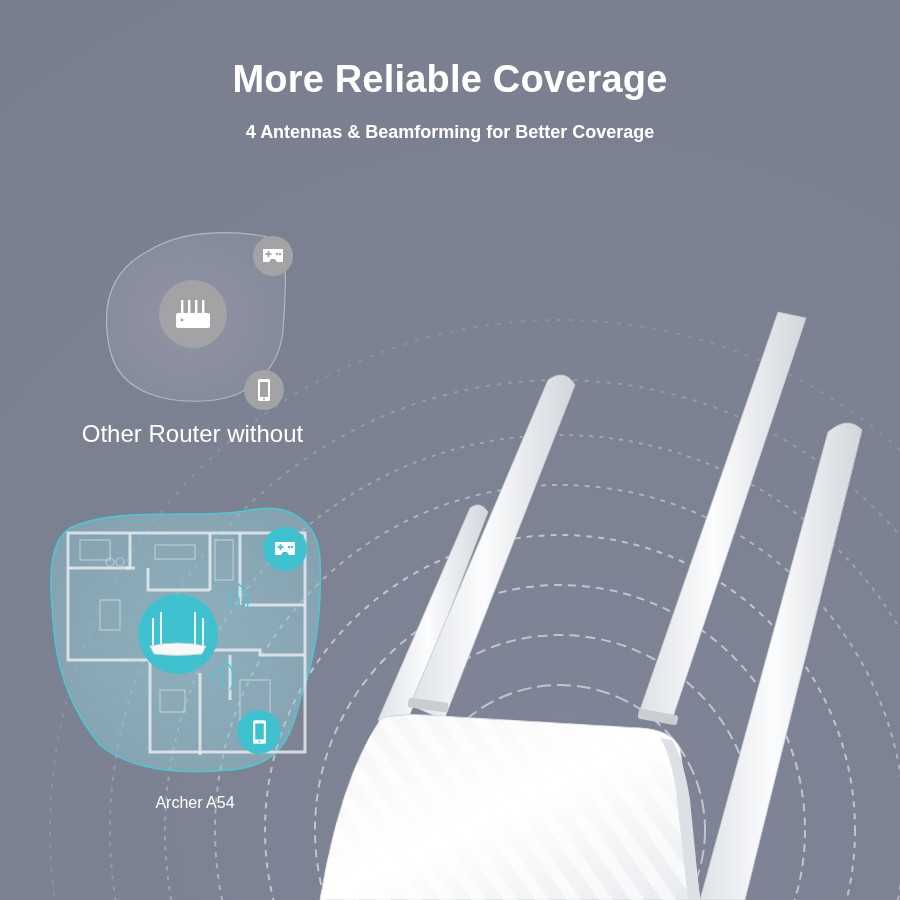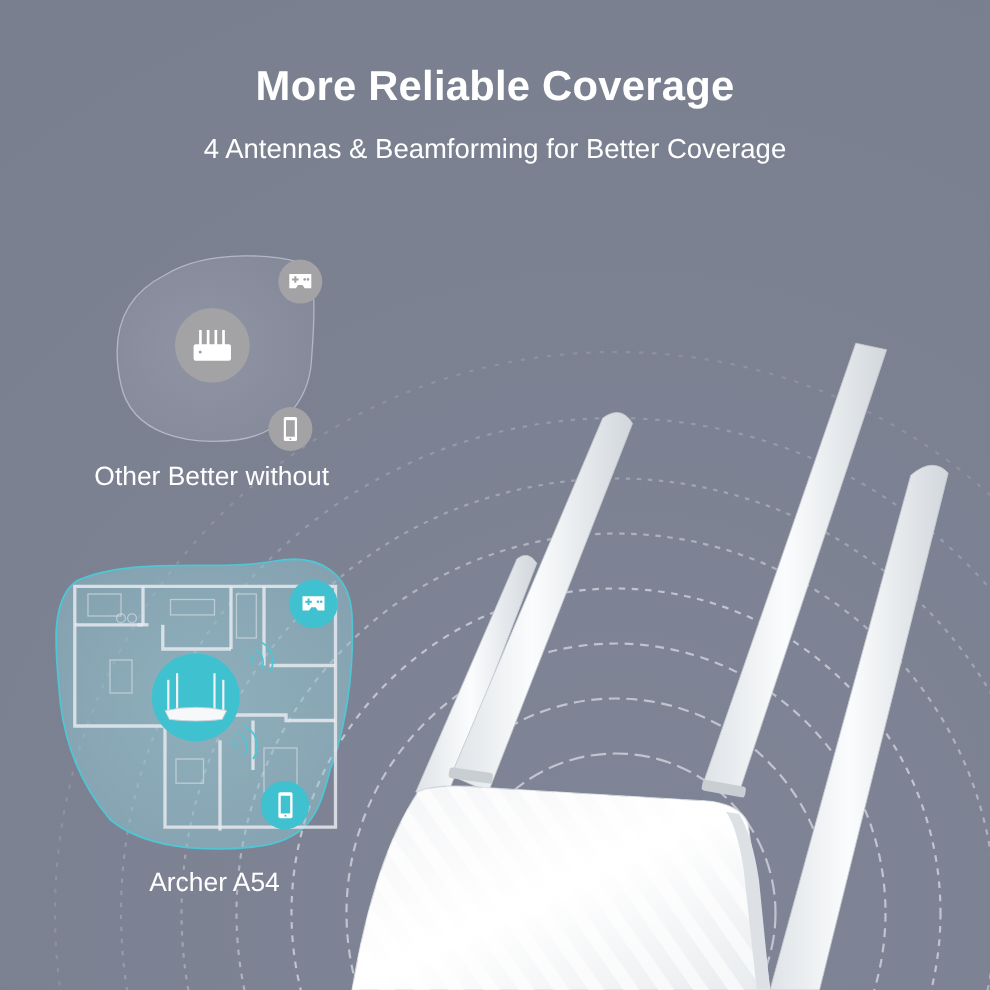--- a/index.html
+++ b/index.html
@@ -1,24 +1,24 @@
 <!DOCTYPE html>
 <html><head>
 <meta charset="utf-8">
 <style>
   html, body { margin: 0; padding: 0; }
   body { width: 900px; height: 900px; overflow: hidden; background: #7c8192; position: relative; font-family: "Liberation Sans", "DejaVu Sans", sans-serif; color: #ffffff; }
   .stage { position: absolute; left: 0; top: 0; width: 900px; height: 900px; background: radial-gradient(circle at 560px 820px, #7f8496 0%, #7c8192 60%, #7a7f90 100%); }
   .title { position: absolute; top: 58px; left: 0; width: 900px; text-align: center; font-size: 38px; font-weight: bold; letter-spacing: 0.2px; }
-  .subtitle { position: absolute; top: 122px; left: 0; width: 900px; text-align: center; font-size: 25px; font-weight: normal; }
+  .subtitle { position: absolute; top: 122px; left: 0; width: 900px; text-align: center; font-size: 18px; font-weight: bold; }
   .rings { position: absolute; left: 0; top: 0; width: 900px; height: 900px; }
   .blob-gray { position: absolute; left: 0; top: 0; }
   .label { position: absolute; text-align: center; font-size: 24px; line-height: 34px; }
   .label-other { left: 55px; top: 417px; width: 275px; }
-  .label-archer { left: 100px; top: 786px; width: 190px; font-size: 24px; }
+  .label-archer { left: 100px; top: 786px; width: 190px; font-size: 16px; }
   .icon-circle { position: absolute; border-radius: 50%; display: flex; align-items: center; justify-content: center; }
   .gray-circle { background: #a3a3a6; }
   .teal-circle { background: #3fc1cf; }
   .router-art { position: absolute; left: 0; top: 0; width: 900px; height: 900px; }
 </style>
 </head>
 <body>
 
 <div class="stage">
 
@@ -71,21 +71,21 @@
   </div>
   <div class="icon-circle gray-circle" style="left:244px; top:370px; width:40px; height:40px;">
     <svg width="14" height="24" viewBox="0 0 14 24">
       <rect x="1" y="1" width="12" height="22" rx="1.5" fill="#fff"></rect>
       <rect x="3" y="4" width="8" height="15" fill="#a3a3a6"></rect>
       <circle cx="7" cy="21" r="0.9" fill="#a3a3a6"></circle>
     </svg>
   </div>
 
   <div class="label label-other">
-    <div>Other Better without</div>
+    <div>Other Router without</div>
   </div>
 
   <svg class="blob-gray" width="900" height="900" viewBox="0 0 900 900">
     <defs>
       <radialGradient id="tblob" cx="0.5" cy="0.5" r="0.65">
         <stop offset="0" stop-color="#9fd6df" stop-opacity="0.55"></stop>
         <stop offset="1" stop-color="#8fc7d3" stop-opacity="0.45"></stop>
       </radialGradient>
     </defs>
     <path d="M70 528 C 120 505, 200 520, 250 510 C 290 503, 318 520, 320 560 C 322 610, 315 660, 300 700 C 290 740, 280 765, 230 770 C 180 775, 130 770, 100 745 C 75 715, 60 680, 55 640 C 50 590, 45 545, 70 528 Z" fill="url(#tblob)" stroke="#4ec6d4" stroke-width="1.6"></path>

